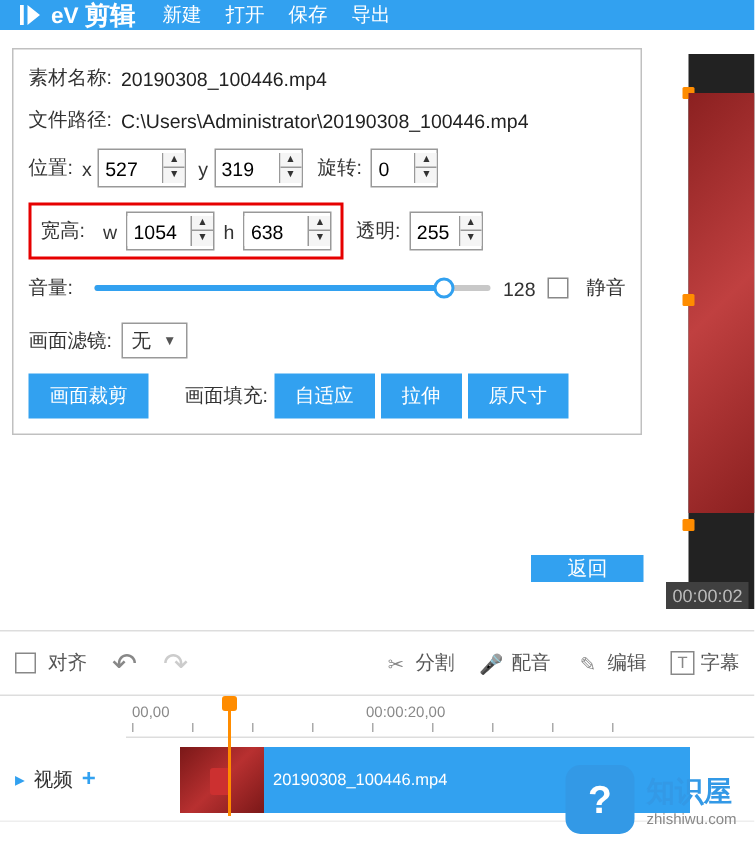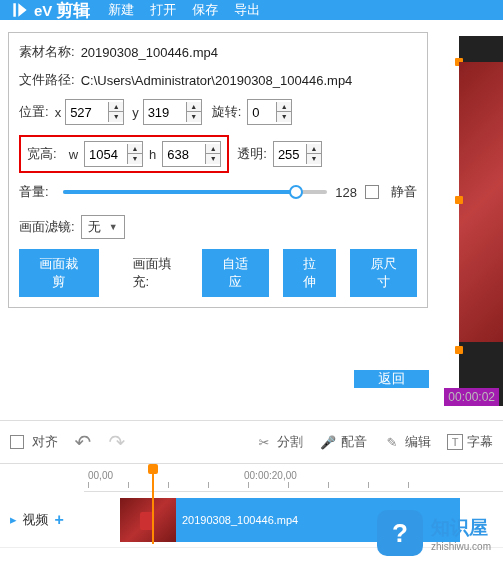--- a/index.html
+++ b/index.html
@@ -20,27 +20,27 @@
 .spin .ar:first-child{border-bottom:1px solid #999}
 .redbox{border:2px solid #e60000;padding:4px 6px;display:inline-flex;align-items:center;gap:6px;margin-right:8px}
 .slider-row{display:flex;align-items:center;gap:8px}
 .slider{flex:1;height:4px;background:#c8c8c8;position:relative;border-radius:2px}
 .slider-fill{position:absolute;left:0;top:0;height:4px;background:#32a1f0;width:88%;border-radius:2px}
 .slider-thumb{position:absolute;left:88%;top:-5px;width:14px;height:14px;border-radius:50%;background:#fff;border:2px solid #32a1f0;margin-left:-7px}
 .chk{width:14px;height:14px;border:1px solid #888;display:inline-block;margin-right:4px;vertical-align:middle}
 .sel{border:1px solid #999;height:24px;display:flex;align-items:center;padding:0 6px;gap:8px;background:#fff}
 .sel .car{font-size:9px;color:#555}
 .btn{background:#32a1f0;color:#fff;border:none;padding:6px 14px;font-size:13px;cursor:pointer}
-.btn-row{display:flex;align-items:center;gap:14px;}
+.btn-row{display:flex;align-items:center;gap:4px;}
 .btn-row .lbl2{color:#333;margin-left:20px}
 .return-btn{background:#32a1f0;color:#fff;padding:0 24px;position:absolute;right:74px;top:370px;border:none;cursor:pointer}
 .preview{position:absolute;right:0;top:36px;width:44px;height:370px;background:#222}
 .preview-img{position:absolute;top:26px;right:0;width:44px;height:280px;background:linear-gradient(135deg,#8b2020,#c04040,#8b2020)}
 .preview-dot{width:8px;height:8px;background:#ff8c00;position:absolute;border-radius:1px}
-.timecode{position:absolute;right:4px;top:388px;color:#bbb;font-size:12px;background:#a21caf;padding:2px 4px}
+.timecode{position:absolute;right:4px;top:388px;color:#bbb;font-size:12px;background:#404040;padding:2px 4px}
 .toolbar2{position:absolute;top:420px;left:0;right:0;height:44px;border-top:1px solid #ddd;border-bottom:1px solid #ddd;display:flex;align-items:center;padding:0 10px;gap:16px;color:#555;font-size:13px;background:#fff}
 .tb-item{display:flex;align-items:center;gap:4px;cursor:pointer}
 .tb-icon{width:18px;height:18px;display:inline-flex;align-items:center;justify-content:center;color:#888}
 .timeline{position:absolute;top:464px;left:0;right:0;bottom:0;background:#fff}
 .ruler{height:28px;border-bottom:1px solid #ddd;position:relative;margin-left:84px;font-size:10px;color:#888}
 .ruler span{position:absolute;top:6px}
 .tick{position:absolute;top:18px;width:1px;height:6px;background:#aaa}
 .playhead{position:absolute;left:148px;top:0;width:10px;height:80px;z-index:5}
 .playhead-top{width:10px;height:10px;background:#ff8c00;border-radius:2px}
 .playhead-line{width:2px;height:70px;background:#ff8c00;margin-left:4px}

